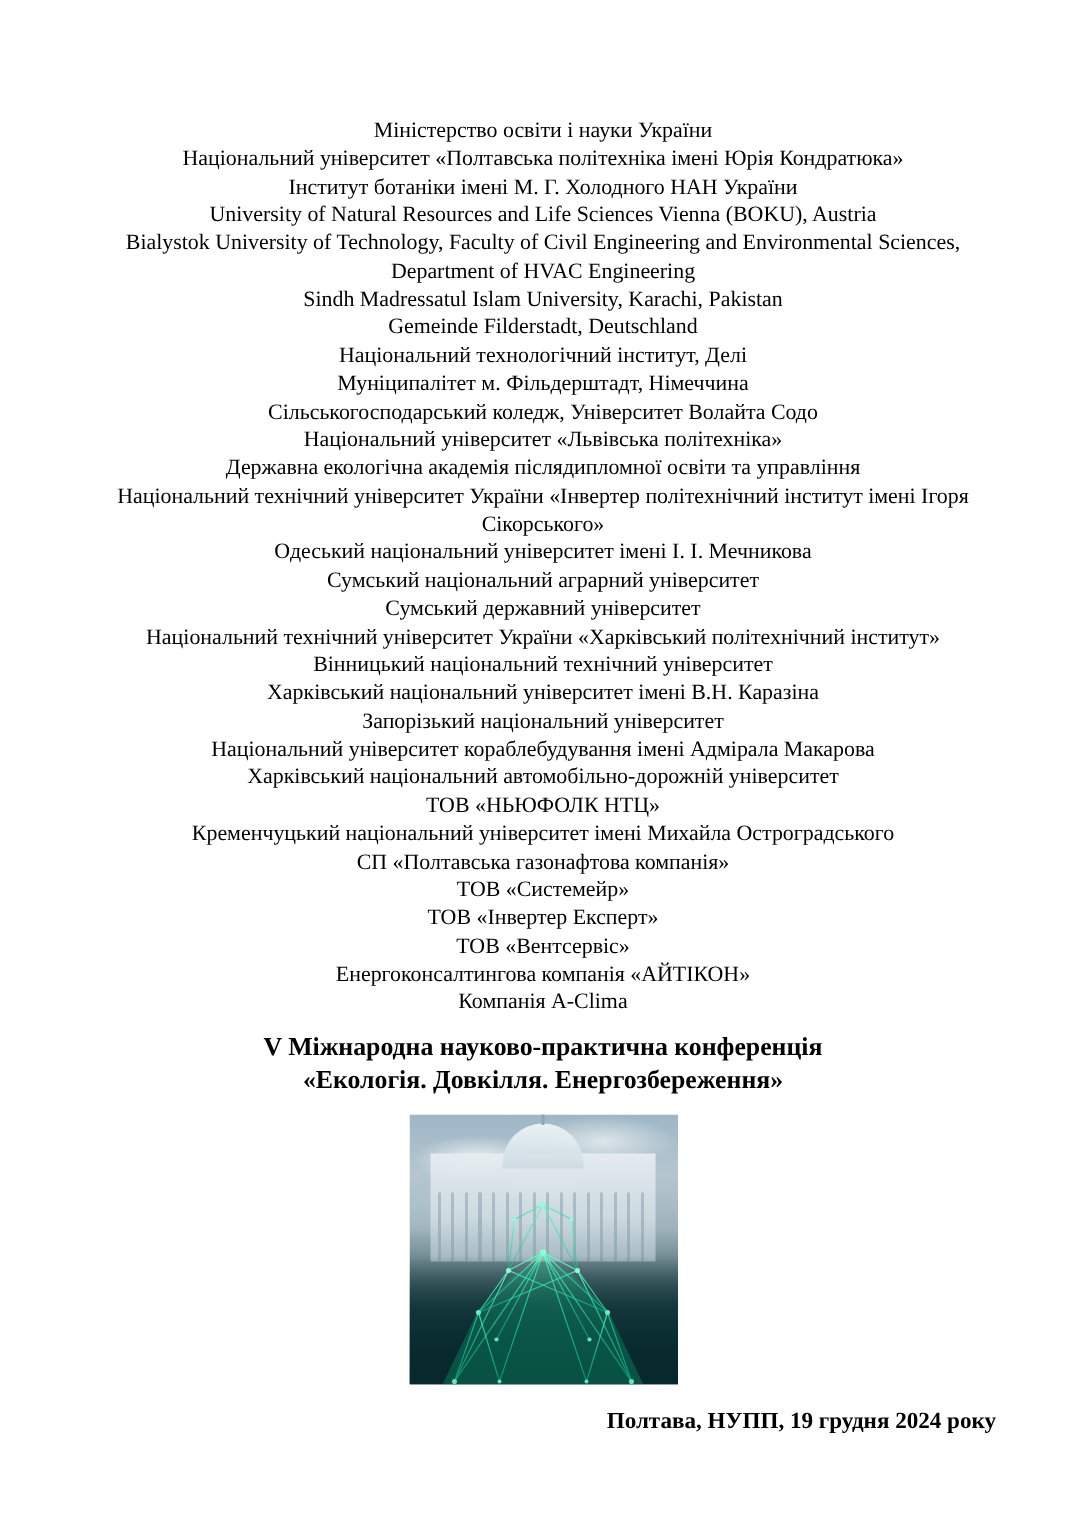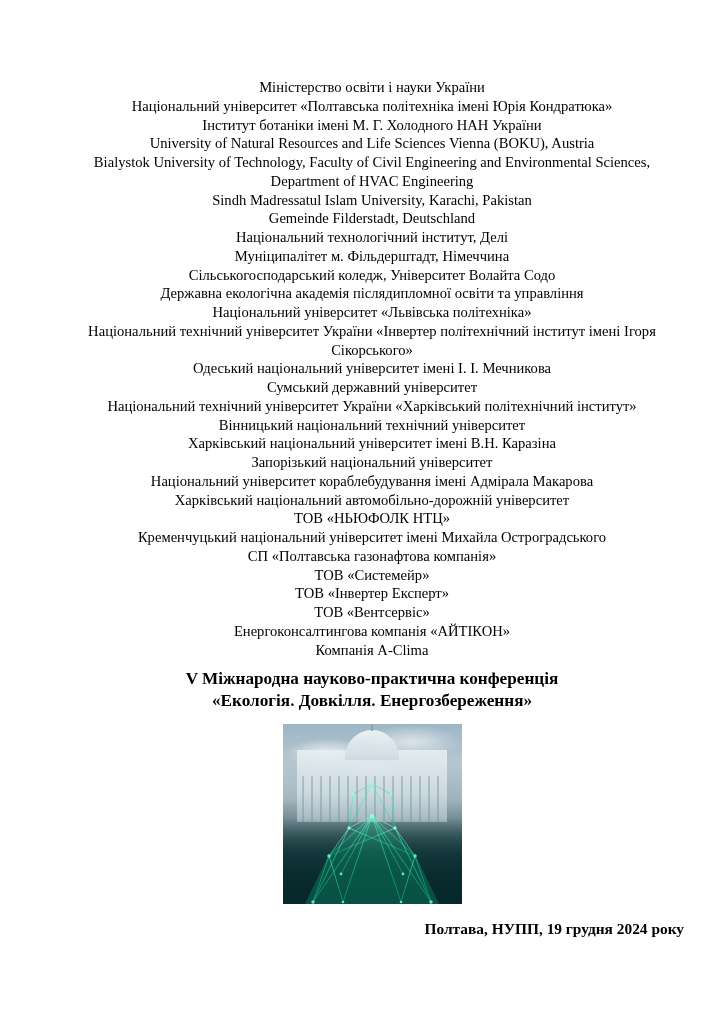--- a/index.html
+++ b/index.html
@@ -11,21 +11,21 @@
     width: 724px;
     height: 1024px;
     font-family: "Liberation Serif", "DejaVu Serif", serif;
     color: #000000;
     overflow: hidden;
   }
   .page {
     width: 724px;
     height: 1024px;
     box-sizing: border-box;
-    padding: 78px 40px 0 60px;
+    padding: 78px 60px 0 60px;
     display: flex;
     flex-direction: column;
     align-items: center;
   }
   .org-list {
     width: 100%;
     text-align: center;
     font-size: 14.6px;
     line-height: 1.285;
   }
@@ -137,24 +137,25 @@
     <div class="org-line">Міністерство освіти і науки України</div>
     <div class="org-line">Національний університет «Полтавська політехніка імені Юрія Кондратюка»</div>
     <div class="org-line">Інститут ботаніки імені М. Г. Холодного НАН України</div>
     <div class="org-line">University of Natural Resources and Life Sciences Vienna (BOKU), Austria</div>
     <div class="org-line">Bialystok University of Technology, Faculty of Civil Engineering and Environmental Sciences, Department of HVAC Engineering</div>
     <div class="org-line">Sindh Madressatul Islam University, Karachi, Pakistan</div>
     <div class="org-line">Gemeinde Filderstadt, Deutschland</div>
     <div class="org-line">Національний технологічний інститут, Делі</div>
     <div class="org-line">Муніципалітет м. Фільдерштадт, Німеччина</div>
     <div class="org-line">Сільськогосподарський коледж, Університет Волайта Содо</div>
+    <div class="org-line">Національний університет «Львівська політехніка»</div>
     <div class="org-line">Державна екологічна  академія післядипломної освіти та управління</div>
-    <div class="org-line">Національний університет «Львівська політехніка»</div>
     <div class="org-line" style="max-width:585px;margin:0 auto;">Національний технічний університет України «Інвертер політехнічний інститут імені Ігоря Сікорського»</div>
     <div class="org-line">Одеський національний університет імені І. І. Мечникова</div>
+    <div class="org-line">Сумський національний аграрний університет</div>
     <div class="org-line">Сумський державний університет</div>
     <div class="org-line">Національний технічний університет України «Харківський політехнічний інститут»</div>
     <div class="org-line">Вінницький національний технічний університет</div>
     <div class="org-line">Харківський національний університет імені В.Н. Каразіна</div>
     <div class="org-line">Запорізький національний університет</div>
     <div class="org-line">Національний університет кораблебудування імені Адмірала Макарова</div>
     <div class="org-line">Харківський національний автомобільно-дорожній університет</div>
     <div class="org-line">ТОВ «НЬЮФОЛК НТЦ»</div>
     <div class="org-line">Кременчуцький національний університет імені Михайла Остроградського</div>
     <div class="org-line">СП «Полтавська газонафтова компанія»</div>

